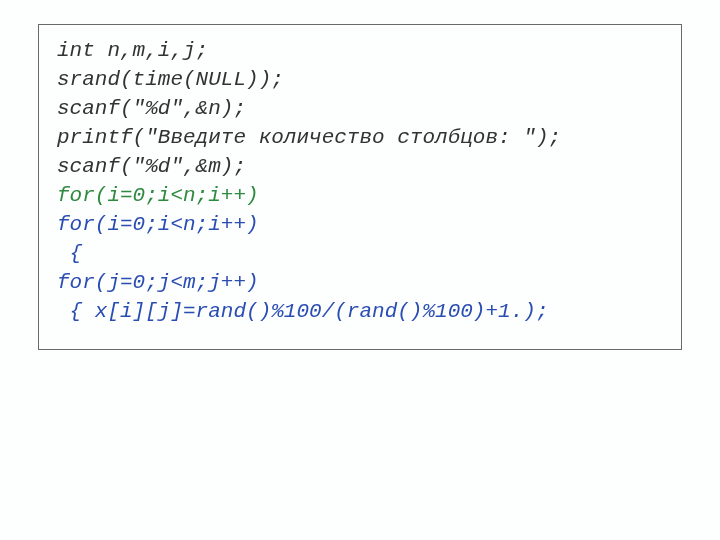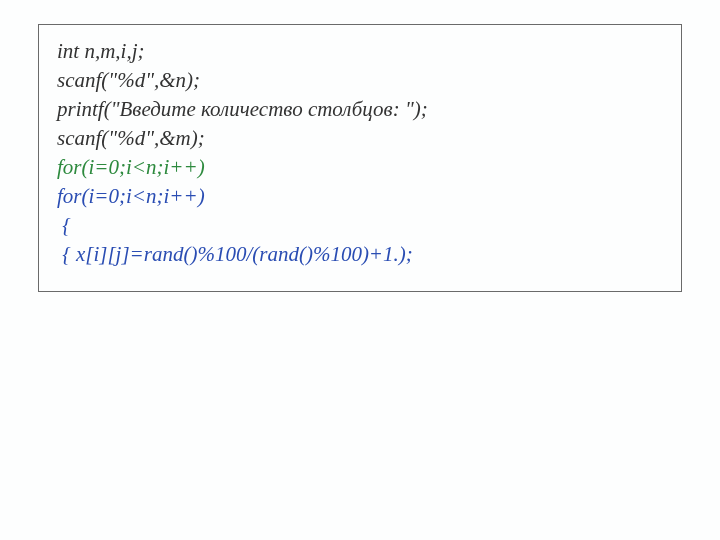--- a/index.html
+++ b/index.html
@@ -1,18 +1,19 @@
 <!DOCTYPE html>
 <html><head>
   <meta charset="utf-8">
   <style>
     * {
       margin: 0;
       padding: 0;
       box-sizing: border-box;
+      font-family: Liberation Mono, monospace;
     }
     body {
       width: 720px;
       height: 540px;
       background: #fdfefe;
       padding: 24px 38px;
       font-family: Georgia, 'Times New Roman', serif;
     }
     .code-box {
       border: 1px solid #6a6a6a;
@@ -31,20 +32,22 @@
     }
     .code-line.blue {
       color: #2a4db3;
     }
   </style>
 </head>
 <body>
 
 <div class="code-box">
   <div class="code-line">int n,m,i,j;</div>
+  <div class="code-line">srand(time(NULL));</div>
   <div class="code-line">scanf("%d",&amp;n);</div>
   <div class="code-line">printf("Введите количество столбцов: ");</div>
   <div class="code-line">scanf("%d",&amp;m);</div>
   <div class="code-line green">for(i=0;i&lt;n;i++)</div>
   <div class="code-line blue">for(i=0;i&lt;n;i++)</div>
   <div class="code-line blue"> {</div>
+  <div class="code-line blue">for(j=0;j&lt;m;j++)</div>
   <div class="code-line blue"> { x[i][j]=rand()%100/(rand()%100)+1.);</div>
 </div>
 
 </body></html>

